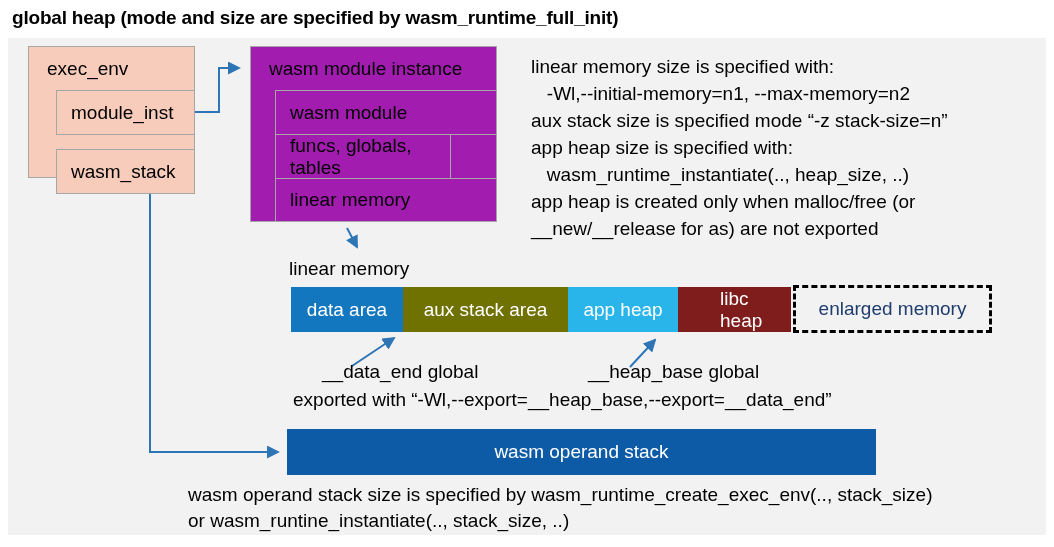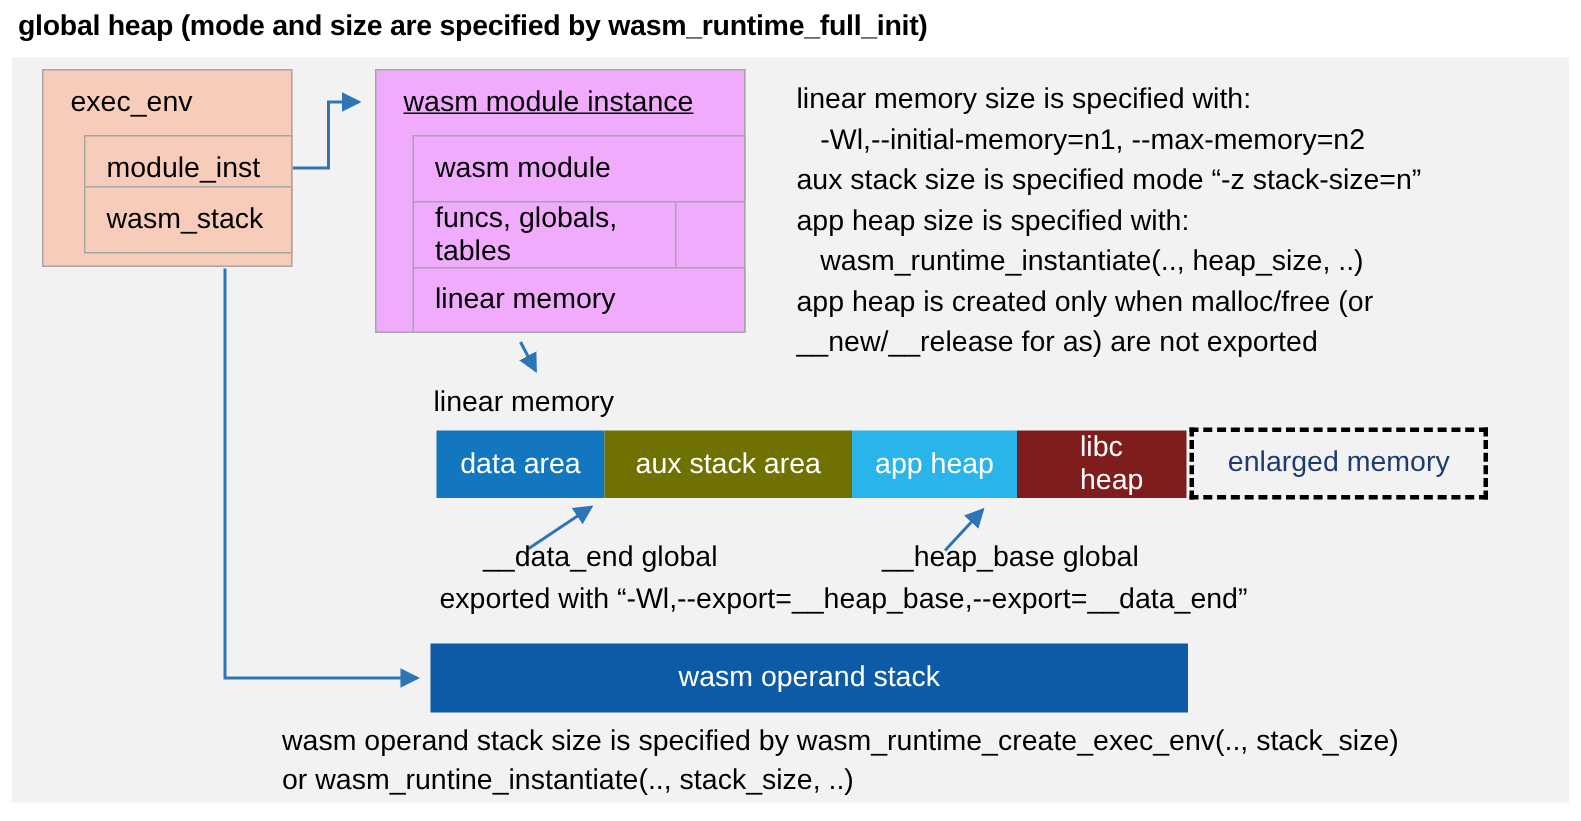--- a/index.html
+++ b/index.html
@@ -4,41 +4,41 @@
 <style>
   html,body{margin:0;padding:0;background:#ffffff;}
   .stage{
     position:relative;width:1054px;height:547px;overflow:hidden;
     font-family:"Liberation Sans","DejaVu Sans",sans-serif;color:#000;
     background:#ffffff;
   }
   .panel{position:absolute;left:8px;top:38px;width:1038px;height:497px;background:#f2f2f2;}
   .title{position:absolute;left:12px;top:7px;font-size:19px;font-weight:600;letter-spacing:-0.2px;}
   .box{position:absolute;background:#f8ccba;border:1px solid #a6a6a6;box-sizing:border-box;}
-  .box.cream{background:#f0abfc;text-decoration:underline;}
+  .box.cream{background:#a21caf;}
   .box-title{display:flex;align-items:center;padding-left:18px;font-size:19px;box-sizing:border-box;}
   .subbox{position:absolute;background:inherit;border:1px solid #a6a6a6;box-sizing:border-box;
           display:flex;align-items:center;padding-left:14px;font-size:19px;}
   .notes{position:absolute;left:531px;top:53px;width:515px;font-size:19px;line-height:27px;}
   .notes div{white-space:pre-wrap;}
   .plain-label{position:absolute;font-size:19px;white-space:nowrap;}
   .membar{position:absolute;left:291px;top:287px;height:45px;display:flex;}
   .seg{display:flex;align-items:center;justify-content:center;color:#ffffff;font-size:19px;box-sizing:border-box;}
   .seg-data{width:112px;background:#1377c0;}
   .seg-aux{width:165px;background:#6f7100;}
   .seg-app{width:110px;background:#29b5ea;}
   .seg-libc{width:113px;background:#7f1d1d;padding-left:42px;}
   .seg-enlarged{
     position:absolute;left:793px;top:285px;width:199px;height:48px;
     border:3px dashed #000;box-sizing:border-box;
     display:flex;align-items:center;justify-content:center;
     color:#1f3c6e;font-size:19px;background:transparent;
   }
   .operand{
-    position:absolute;left:287px;top:429px;width:505px;height:46px;background:#0d5ba6;
+    position:absolute;left:287px;top:429px;width:589px;height:46px;background:#0d5ba6;
     display:flex;align-items:center;justify-content:center;color:#ffffff;font-size:19px;
   }
   .footer{position:absolute;left:188px;top:482px;font-size:19px;line-height:26px;}
   .overlay{position:absolute;left:0;top:0;width:1054px;height:547px;pointer-events:none;}
 </style>
 </head>
 <body>
 
 <div class="stage">
 
@@ -55,21 +55,21 @@
     <polyline points="180,112 219,112 219,68 239,68" fill="none" stroke="#2e75b6" stroke-width="2" marker-end="url(#arw)"></polyline>
     <line x1="347" y1="228" x2="357" y2="247" stroke="#2e75b6" stroke-width="2" marker-end="url(#arw)"></line>
     <line x1="352" y1="366" x2="394" y2="338" stroke="#2e75b6" stroke-width="2" marker-end="url(#arw)"></line>
     <line x1="630" y1="367" x2="655" y2="340" stroke="#2e75b6" stroke-width="2" marker-end="url(#arw)"></line>
     <polyline points="150,179 150,452 278,452" fill="none" stroke="#2e75b6" stroke-width="2" marker-end="url(#arw)"></polyline>
   </svg>
 
   <div class="box" style="left:28px;top:46px;width:167px;height:132px;">
     <div class="box-title" style="height:44px;">exec_env</div>
     <div class="subbox" style="left:27px;top:43px;width:139px;height:45px;">module_inst</div>
-    <div class="subbox" style="left:27px;top:77px;width:139px;height:45px;">wasm_stack</div>
+    <div class="subbox" style="left:27px;top:102px;width:139px;height:45px;">wasm_stack</div>
   </div>
 
   <div class="box cream" style="left:250px;top:46px;width:247px;height:176px;">
     <div class="box-title" style="height:44px;">wasm module instance</div>
     <div class="subbox" style="left:24px;top:43px;width:222px;height:45px;">wasm module</div>
     <div class="subbox" style="left:24px;top:87px;width:176px;height:45px;">funcs, globals, tables</div>
     <div class="subbox" style="left:24px;top:131px;width:222px;height:44px;">linear memory</div>
   </div>
 
   <div class="notes">

